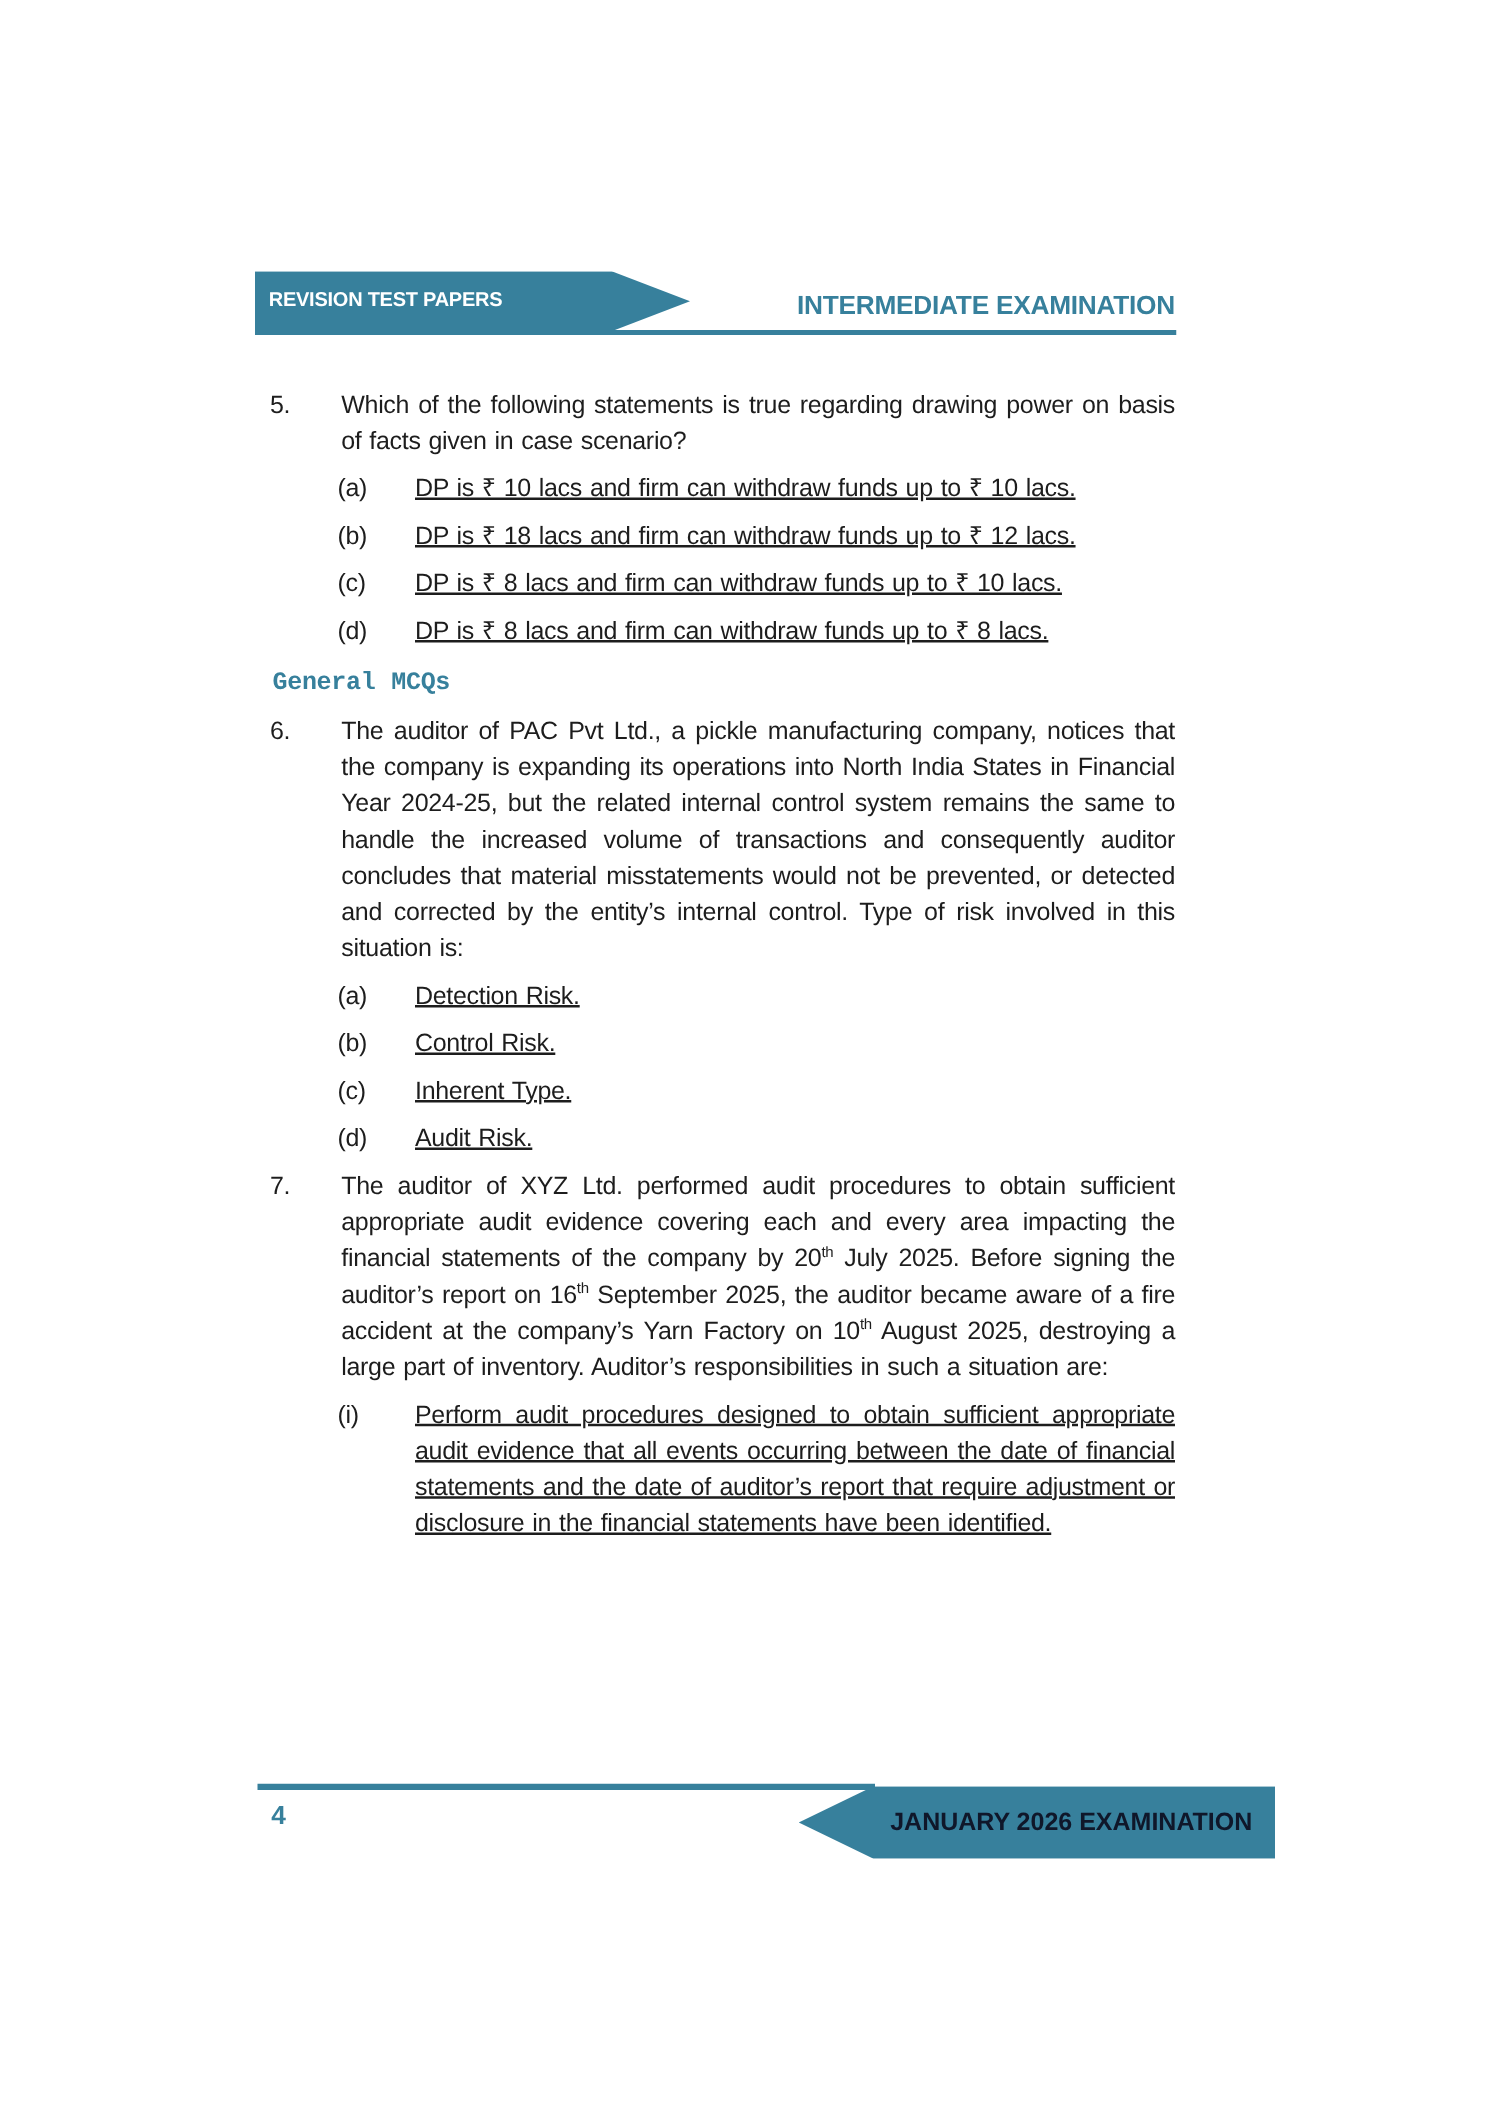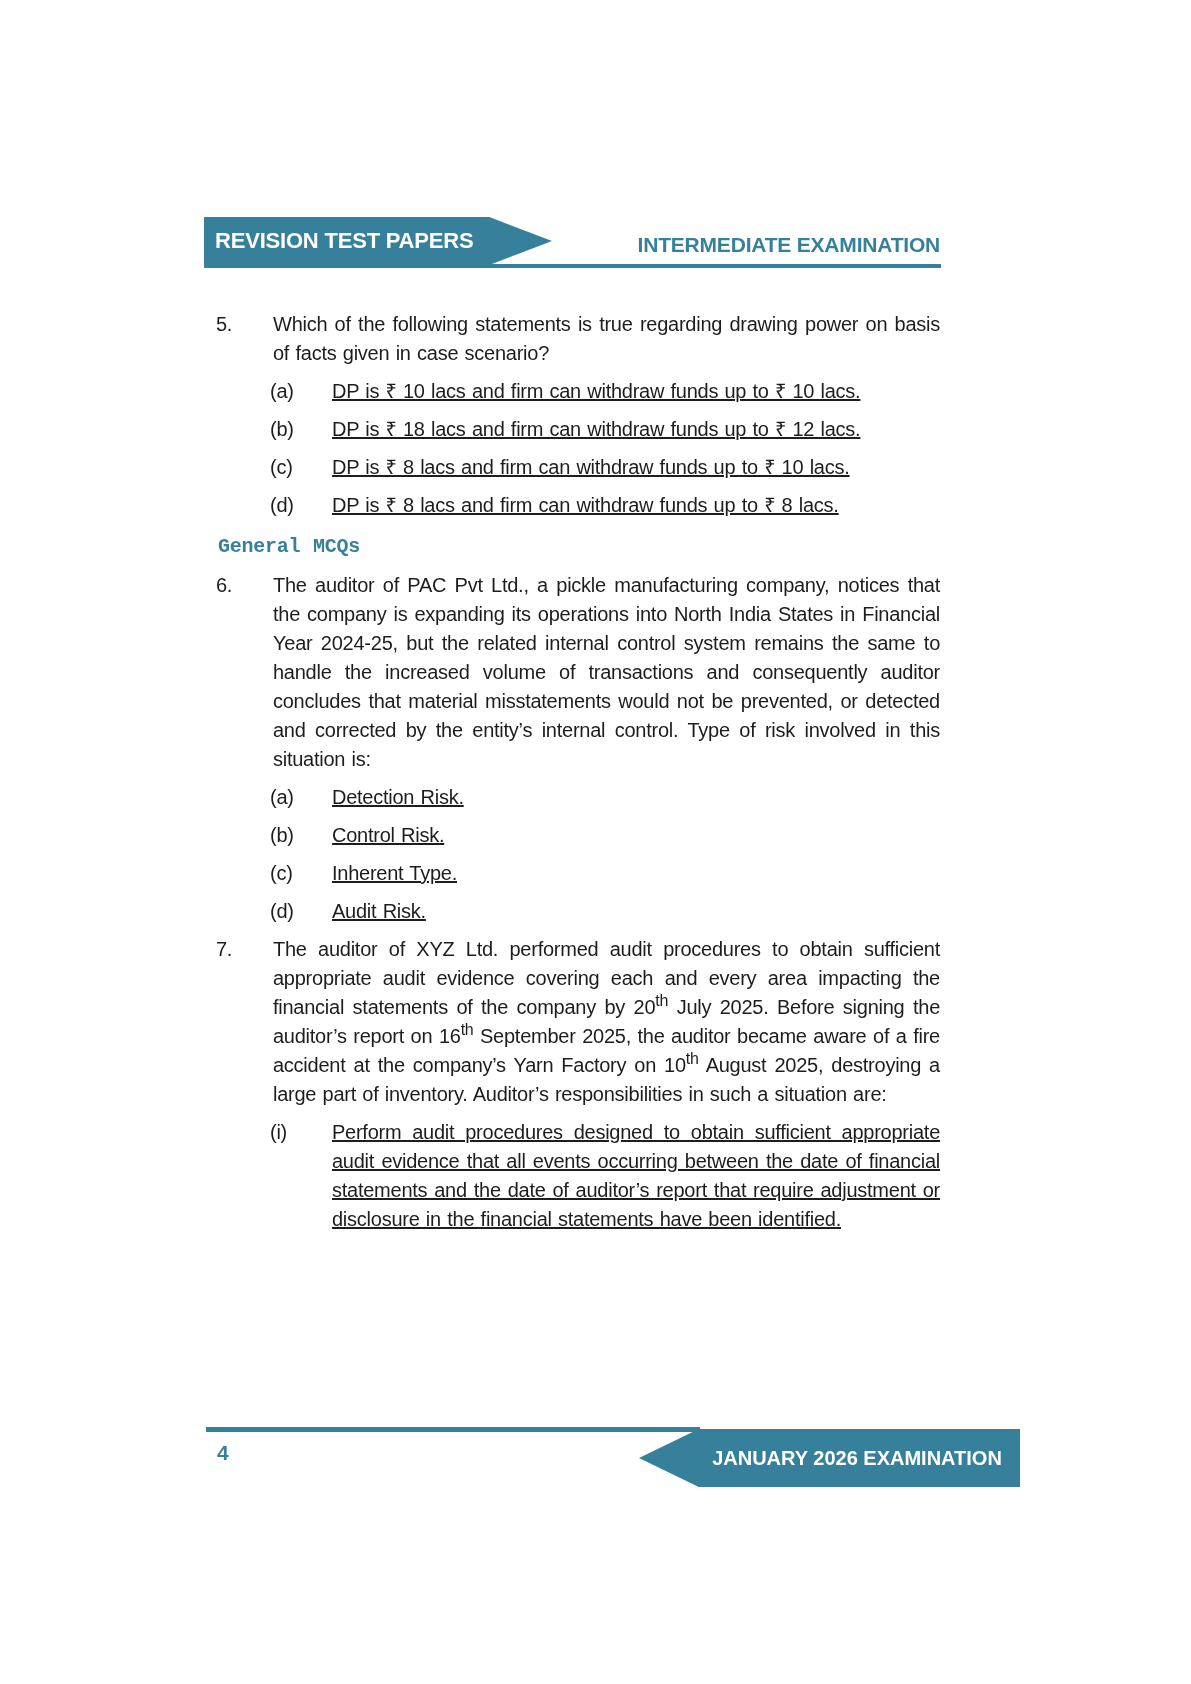--- a/index.html
+++ b/index.html
@@ -27,21 +27,21 @@
   .banner-top {
     position: absolute;
     left: 204px;
     top: 217px;
     width: 348px;
     height: 48px;
     background: var(--teal);
     clip-path: polygon(0 0, 82% 0, 100% 50%, 82% 100%, 0 100%);
     color: #ffffff;
     font-weight: bold;
-    font-size: 22px;
+    font-size: 16px;
     line-height: 48px;
     padding-left: 11px;
     letter-spacing: -0.2px;
     white-space: nowrap;
   }
   .header-right {
     position: absolute;
     right: 251px;
     top: 233px;
     color: var(--teal);
@@ -75,40 +75,40 @@
     margin-bottom: 9px;
   }
   .opt-text { text-align: justify; text-decoration: underline; }
   .section-heading {
     color: var(--teal);
     font-weight: bold;
     font-size: 20px;
     margin: 12px 0 10px 2px;
     font-family: Liberation Mono, monospace;
   }
-  sup { font-size: 16px; line-height: 0; vertical-align: super; }
+  sup { font-size: 12px; line-height: 0; vertical-align: super; }
 
   
   .footer-rule {
     position: absolute;
     left: 206px;
     top: 1427px;
     width: 494px;
     height: 5px;
     background: var(--teal);
   }
   .banner-bottom {
     position: absolute;
     left: 639px;
     top: 1429px;
     width: 381px;
     height: 58px;
     background: var(--teal);
     clip-path: polygon(15.7% 0, 100% 0, 100% 100%, 15.7% 100%, 0 50%);
-    color: #ffffff;
+    color: #0f172a;
     font-weight: bold;
     font-size: 20px;
     line-height: 58px;
     text-align: center;
     padding-left: 55px;
     white-space: nowrap;
     filter: drop-shadow(2px 2px 0 rgba(120,140,150,0.35));
   }
   .page-number {
     position: absolute;

